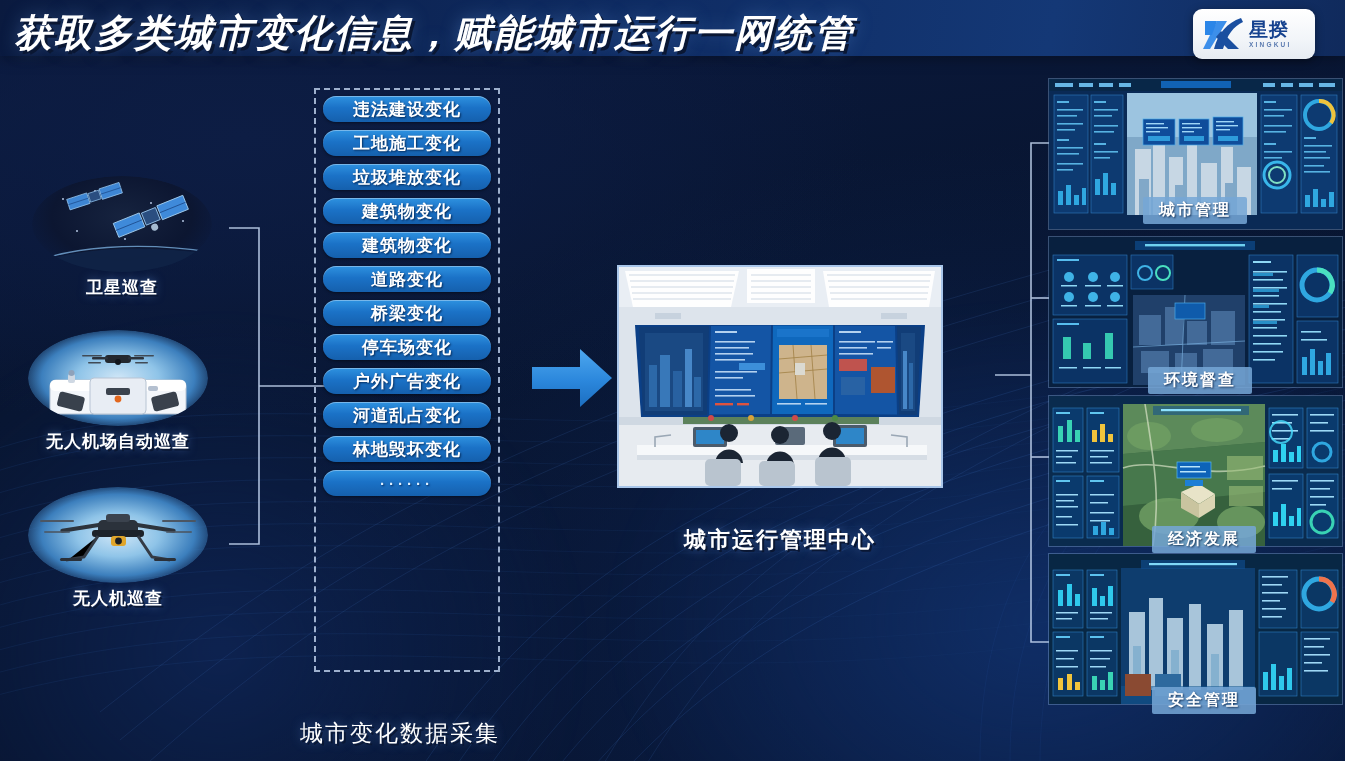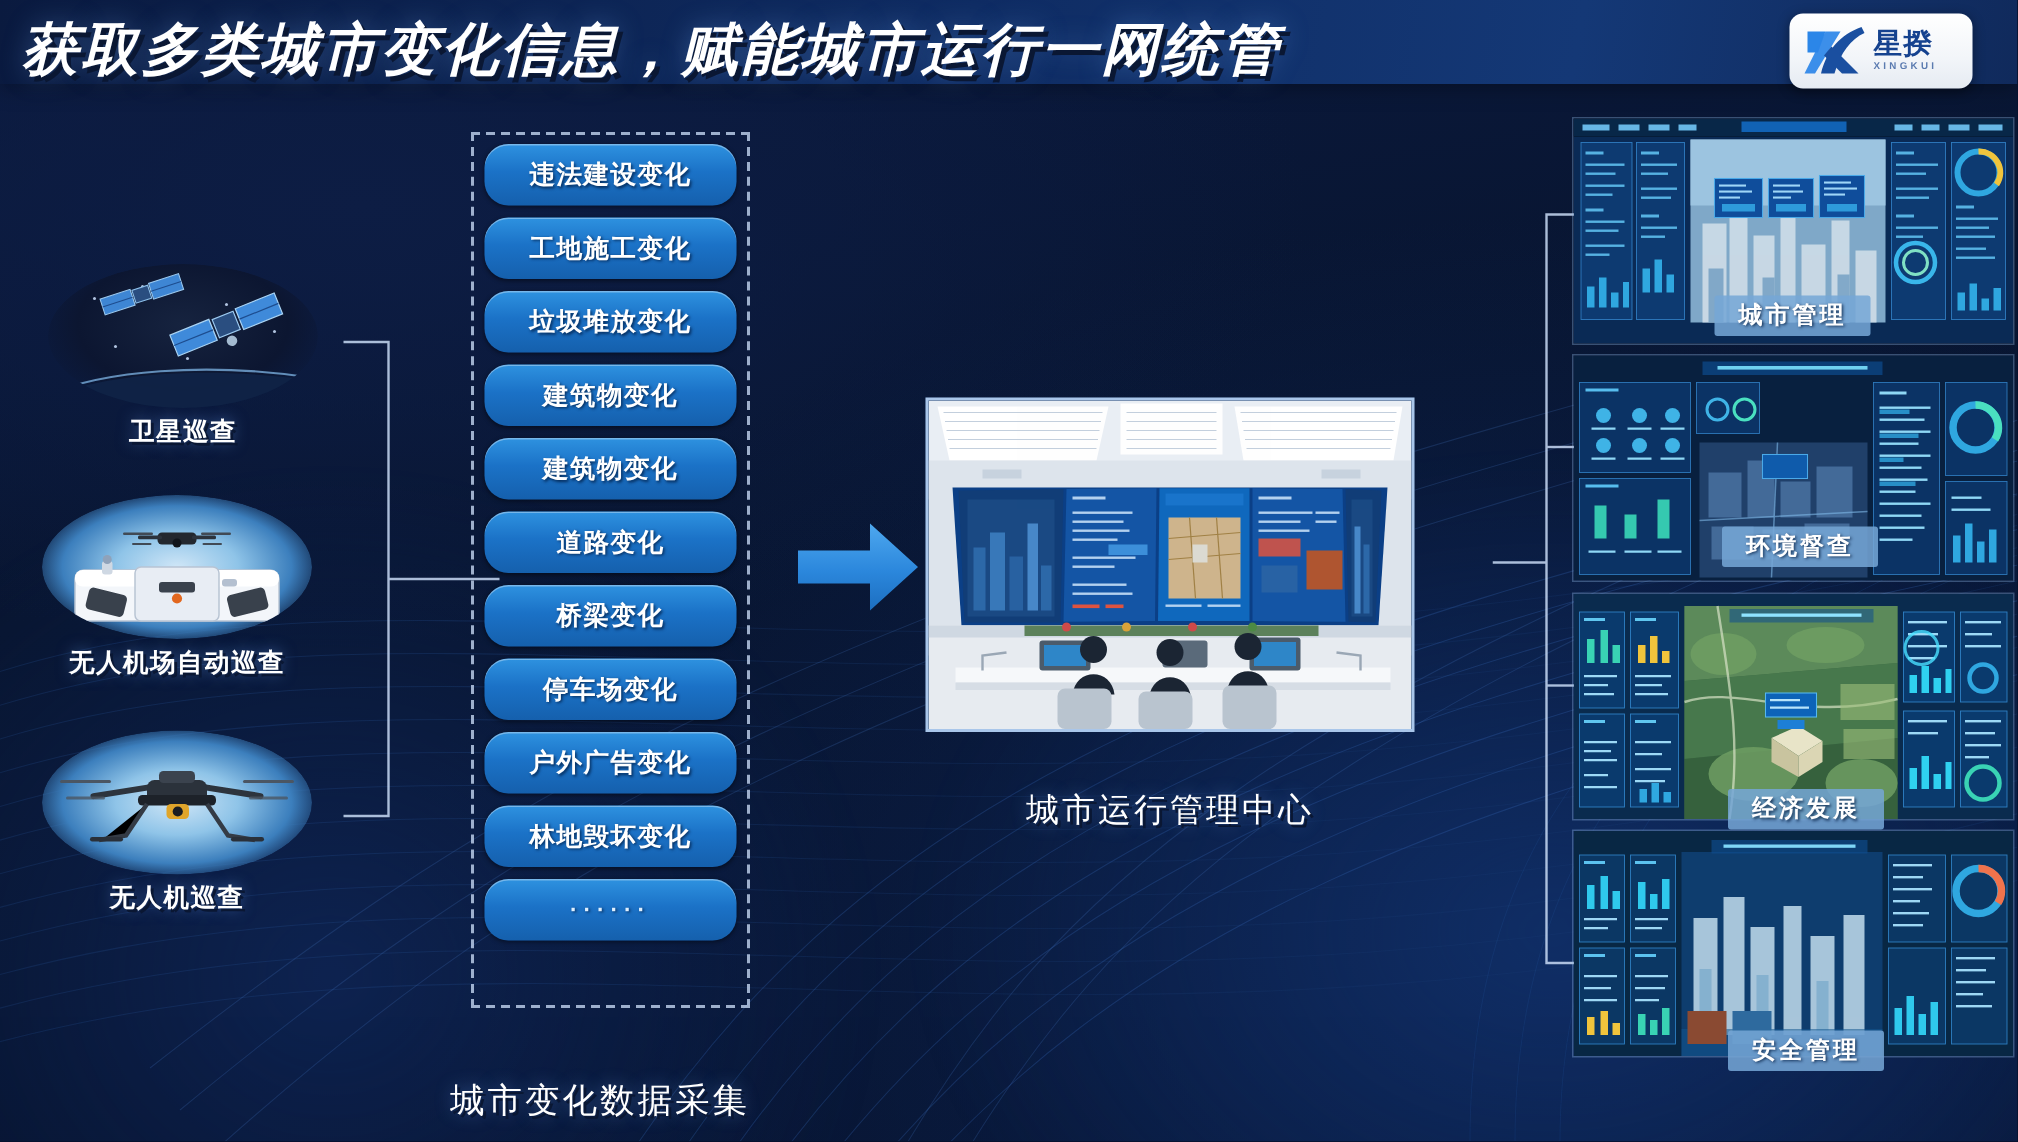--- a/index.html
+++ b/index.html
@@ -56,52 +56,52 @@
   .glow-oval{position:absolute;inset:0;border-radius:50%;
     background:radial-gradient(ellipse at 50% 50%,#cfe6f7 0%,#8fc4e8 32%,#3c7fbd 60%,rgba(20,50,95,0) 80%);}
   .star{position:absolute;width:2px;height:2px;background:#cfe3ff;border-radius:50%;opacity:.85;}
 
   
   .bracket-left{position:absolute;left:225px;top:225px;width:110px;height:322px;pointer-events:none;}
 
   
   .list-box{position:absolute;left:314px;top:88px;width:186px;height:584px;
     border:2px dashed rgba(200,218,245,.78);box-sizing:border-box;padding:6px 7px;}
-  .chip{height:41px;margin-bottom:8px;border-radius:16px;display:flex;align-items:center;justify-content:center;
+  .chip{height:26px;margin-bottom:8px;border-radius:16px;display:flex;align-items:center;justify-content:center;
     background:linear-gradient(180deg,#2e92e0 0%,#1b72c7 45%,#1560ad 100%);
     box-shadow:inset 0 1px 0 rgba(255,255,255,.35),0 1px 3px rgba(0,0,0,.45);
     font-size:17px;font-weight:700;color:#ffffff;letter-spacing:1px;
     text-shadow:1px 1px 2px rgba(0,30,70,.85);}
   .chip.dots{font-size:15px;letter-spacing:4px;color:#dff0ff;}
   .chip:last-child{margin-bottom:0;}
 
   
   .arrow{position:absolute;left:530px;top:345px;width:84px;height:66px;}
 
   
   .center-photo{position:absolute;left:617px;top:265px;width:326px;height:223px;
     border:2px solid #a9c6ea;box-sizing:border-box;overflow:hidden;background:#0d2a55;}
   .center-cap{position:absolute;left:617px;top:525px;width:326px;text-align:center;
-    font-size:22px;font-weight:400;color:#fff;letter-spacing:2px;
+    font-size:22px;font-weight:700;color:#fff;letter-spacing:2px;
     text-shadow:2px 2px 0 #0a1733,0 0 12px rgba(110,170,255,.45);}
 
   
   .bracket-right{position:absolute;left:995px;top:140px;width:60px;height:505px;pointer-events:none;}
 
   
   .scene{position:absolute;width:295px;height:152px;overflow:hidden;border:1px solid rgba(150,190,235,.35);box-sizing:border-box;}
   .scene-1{left:1048px;top:78px;}
   .scene-2{left:1048px;top:236px;}
   .scene-3{left:1048px;top:395px;}
   .scene-4{left:1048px;top:553px;}
   .scene-label{position:absolute;padding:3px 16px;border-radius:2px;
     background:rgba(118,166,214,.86);color:#fff;font-size:16px;font-weight:700;letter-spacing:2px;
     text-shadow:1px 1px 2px rgba(0,25,60,.8);white-space:nowrap;}
   .lbl-1{left:1143px;top:197px;}
-  .lbl-2{left:1148px;top:351px;}
+  .lbl-2{left:1148px;top:367px;}
   .lbl-3{left:1152px;top:526px;}
   .lbl-4{left:1152px;top:687px;}
 
   
   .cap-bottom{position:absolute;font-size:23px;font-weight:400;color:#fff;letter-spacing:2px;
     text-shadow:2px 2px 0 #0a1733,0 0 12px rgba(110,170,255,.45);white-space:nowrap;}
   .cap-left{left:300px;top:718px;}
   .cap-right{left:1062px;top:718px;}
 </style>
 </head>
@@ -284,20 +284,21 @@
   <div class="list-box">
     <div class="chip">违法建设变化</div>
     <div class="chip">工地施工变化</div>
     <div class="chip">垃圾堆放变化</div>
     <div class="chip">建筑物变化</div>
     <div class="chip">建筑物变化</div>
     <div class="chip">道路变化</div>
     <div class="chip">桥梁变化</div>
     <div class="chip">停车场变化</div>
     <div class="chip">户外广告变化</div>
+    <div class="chip">河道乱占变化</div>
     <div class="chip">林地毁坏变化</div>
     <div class="chip dots">······</div>
   </div>
 
   <div class="cap-bottom cap-left">城市变化数据采集</div>
 
   <svg class="arrow" viewBox="0 0 84 66">
     <defs>
       <linearGradient id="arrowg" x1="0" y1="0" x2="0" y2="1">
         <stop offset="0%" stop-color="#4ea8ef"></stop>

